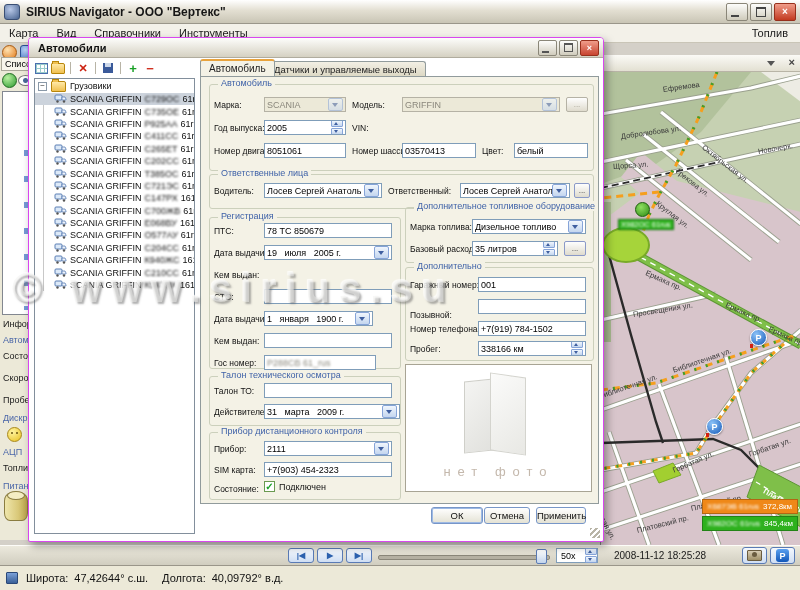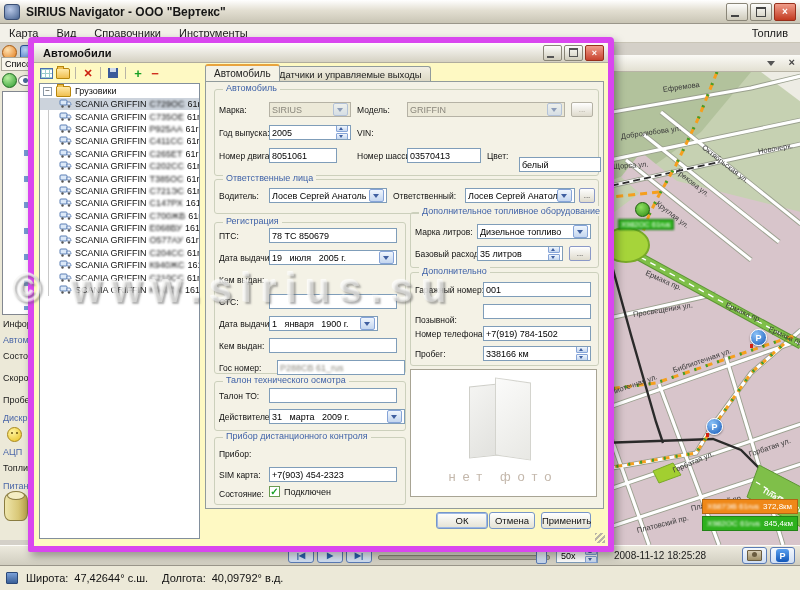--- a/index.html
+++ b/index.html
@@ -91,22 +91,22 @@
   #pl-p{width:13px;height:13px;border-radius:3px;background:linear-gradient(#5aa0f0,#1257b8);color:#fff;
     font-size:9px;font-weight:bold;display:flex;align-items:center;justify-content:center}
   
   #statusbar{position:absolute;left:0;top:565px;width:800px;height:25px;box-sizing:border-box;background:#ece9d8;
     border-top:1px solid #9a968a;display:flex;align-items:center;font-size:11px;color:#111}
   #sb-icon{width:10px;height:10px;margin:0 8px 0 6px;background:
     linear-gradient(#7aa0d8,#3a6098);border:1px solid #2a4878;border-radius:1px}
   .sb-gap{margin-left:14px}
   .sb-lbl{margin-right:6px}
   
-  #dialog{position:absolute;left:28px;top:37px;width:574px;height:503px;background:#fef9c3;z-index:10;
-    border:6px solid #d946ef;border-radius:4px 4px 2px 2px;box-shadow:3px 4px 8px rgba(0,0,0,.35)}
+  #dialog{position:absolute;left:28px;top:37px;width:574px;height:503px;background:#ffffff;z-index:10;
+    border:1px solid #d946ef;border-radius:4px 4px 2px 2px;box-shadow:3px 4px 8px rgba(0,0,0,.35)}
   #dlg-titlebar{height:19px;background:linear-gradient(#fdfdfb,#d5d1c2);border-bottom:1px solid #b0ac9e;
     border-radius:3px 3px 0 0;display:flex;align-items:center;padding:0 4px 0 9px}
   #dlg-title{font-weight:bold;font-size:11px;color:#111;flex:1}
   .dlg-btn{width:17px;height:14px;margin-left:2px;border:1px solid #8a8678;border-radius:2px;
     background:linear-gradient(#fdfdfb,#d0ccbc);position:relative;display:flex;align-items:center;justify-content:center;
     font-size:9px;color:#333}
   .dlg-btn .minbar{position:absolute;left:3px;bottom:2px;width:7px;height:2px;background:#555}
   .dlg-btn .restbox{width:7px;height:6px;border:1px solid #555;border-top-width:2px}
   #dlg-close{background:linear-gradient(#f09d8a,#c84430);border-color:#97301c;color:#fff;font-weight:bold}
   #dlg-toolbar{height:18px;display:flex;align-items:center;gap:3px;padding:1px 5px}
@@ -593,48 +593,48 @@
 
   <div class="tab" id="tab-active">Автомобиль</div>
   <div class="tab" id="tab-inactive">Датчики и управляемые выходы</div>
 
   <div id="tab-page">
 
     <div class="grp" style="left:8px;top:7px;width:383px;height:85px">
       <span class="grp-title">Автомобиль</span>
       <span class="lbl" style="position:absolute;left:4px;top:15px">Марка:</span>
       <div class="inp dis" style="left:54px;top:12px;width:82px">
-        <span>SIRIUS</span>
+        <span>SCANIA</span>
           <span class="carr" style="opacity:.55"></span>
         </div>
       <span class="lbl" style="position:absolute;left:142px;top:15px">Модель:</span>
       <div class="inp dis" style="left:192px;top:12px;width:158px">
         <span>GRIFFIN</span>
           <span class="carr" style="opacity:.55"></span>
         </div>
       <div class="more-btn dis" style="left:356px;top:12px;width:22px">...</div>
       <span class="lbl" style="position:absolute;left:4px;top:38px">Год выпуска:</span>
       <div class="inp" style="left:54px;top:35px;width:82px">
         <span>2005</span>
           <span class="spin">
             <i class="up"></i>
             <i class="dn"></i>
           </span>
         </div>
       <span class="lbl" style="position:absolute;left:142px;top:38px">VIN:</span>
       <span class="lbl" style="position:absolute;left:4px;top:61px">Номер двигателя:</span>
-      <div class="inp" style="left:54px;top:58px;width:68px">
+      <div class="inp" style="left:54px;top:58px;width:82px">
         <span>8051061</span>
         </div>
       <span class="lbl" style="position:absolute;left:142px;top:61px">Номер шасси:</span>
       <div class="inp" style="left:192px;top:58px;width:74px">
         <span>03570413</span>
         </div>
       <span class="lbl" style="position:absolute;left:272px;top:61px">Цвет:</span>
-      <div class="inp" style="left:304px;top:67px;width:82px">
+      <div class="inp" style="left:304px;top:58px;width:74px">
         <span>белый</span>
         </div>
     </div>
 
     <div class="grp" style="left:8px;top:97px;width:383px;height:33px">
       <span class="grp-title">Ответственные лица</span>
       <span class="lbl" style="position:absolute;left:4px;top:11px">Водитель:</span>
       <div class="inp" style="left:54px;top:8px;width:118px">
         <span style="overflow:hidden">Лосев Сергей Анатоль</span>
           <span class="carr"></span>
@@ -666,55 +666,59 @@
       <span class="lbl" style="position:absolute;left:4px;top:96px">Дата выдачи:</span>
       <div class="inp" style="left:54px;top:93px;width:109px">
         <span class="pre">1   января   1900 г.</span>
           <span class="carr"></span>
         </div>
       <span class="lbl" style="position:absolute;left:4px;top:118px">Кем выдан:</span>
       <div class="inp" style="left:54px;top:115px;width:128px">
           <span></span>
         </div>
       <span class="lbl" style="position:absolute;left:4px;top:140px">Гос номер:</span>
-      <div class="inp" style="left:62px;top:137px;width:128px;color:#8a877c">
+      <div class="inp" style="left:54px;top:137px;width:112px;color:#8a877c">
         <span class="plate" style="filter:blur(.9px)">Р288СВ 61_rus</span>
         </div>
     </div>
 
     <div class="grp" style="left:8px;top:299px;width:190px;height:48px">
       <span class="grp-title">Талон технического осмотра</span>
       <span class="lbl" style="position:absolute;left:4px;top:9px">Талон ТО:</span>
       <div class="inp" style="left:54px;top:6px;width:128px">
           <span></span>
         </div>
       <span class="lbl" style="position:absolute;left:4px;top:30px">Действителен до:</span>
       <div class="inp" style="left:54px;top:27px;width:136px">
         <span class="pre">31   марта   2009 г.</span>
           <span class="carr"></span>
         </div>
     </div>
 
     <div class="grp" style="left:8px;top:355px;width:190px;height:66px">
       <span class="grp-title">Прибор дистанционного контроля</span>
       <span class="lbl" style="position:absolute;left:4px;top:11px">Прибор:</span>
+      <div class="inp" style="left:54px;top:8px;width:128px">
+        <span>2111</span>
+          <span class="carr"></span>
+        </div>
       <span class="lbl" style="position:absolute;left:4px;top:32px">SIM карта:</span>
       <div class="inp" style="left:54px;top:29px;width:128px">
           <span>+7(903) 454-2323</span>
         </div>
       <span class="lbl" style="position:absolute;left:4px;top:51px">Состояние:</span>
       <div class="frow" style="left:54px;top:48px">
         <span class="chk">✓</span>
         <span class="lbl" style="font-size:9px">Подключен</span>
       </div>
     </div>
 
     <div class="grp" style="left:204px;top:130px;width:187px;height:54px">
       <span class="grp-title">Дополнительное топливное оборудование</span>
-      <span class="lbl" style="position:absolute;left:4px;top:14px">Марка литров:</span>
+      <span class="lbl" style="position:absolute;left:4px;top:14px">Марка топлива:</span>
       <div class="inp" style="left:66px;top:11px;width:114px">
         <span>Дизельное топливо</span>
           <span class="carr"></span>
         </div>
       <span class="lbl" style="position:absolute;left:4px;top:36px">Базовый расход:</span>
       <div class="inp" style="left:66px;top:33px;width:86px">
         <span>35 литров</span>
           <span class="spin">
             <i class="up"></i>
             <i class="dn"></i>

